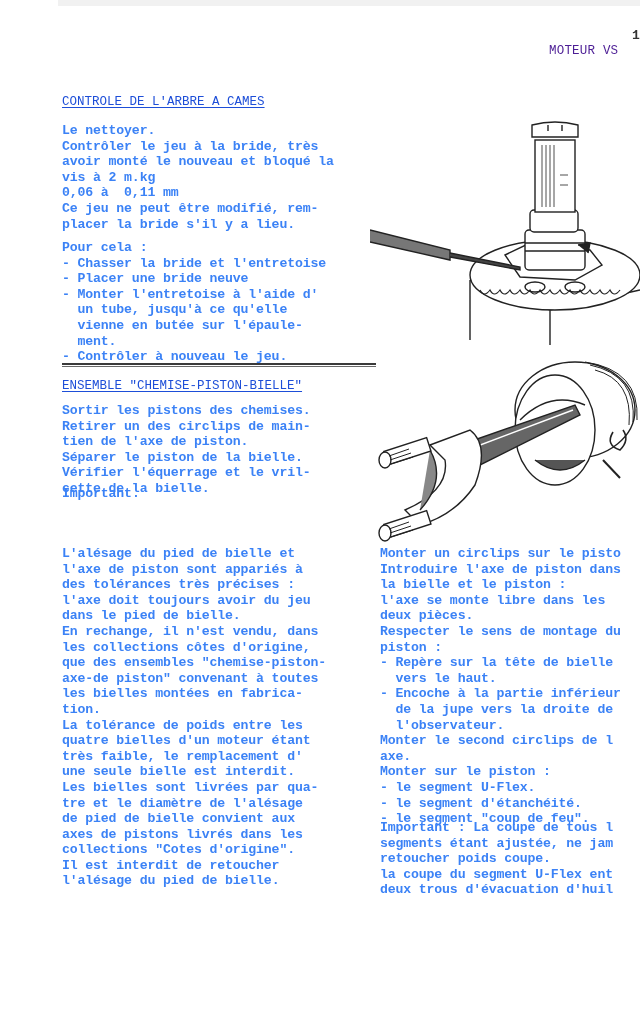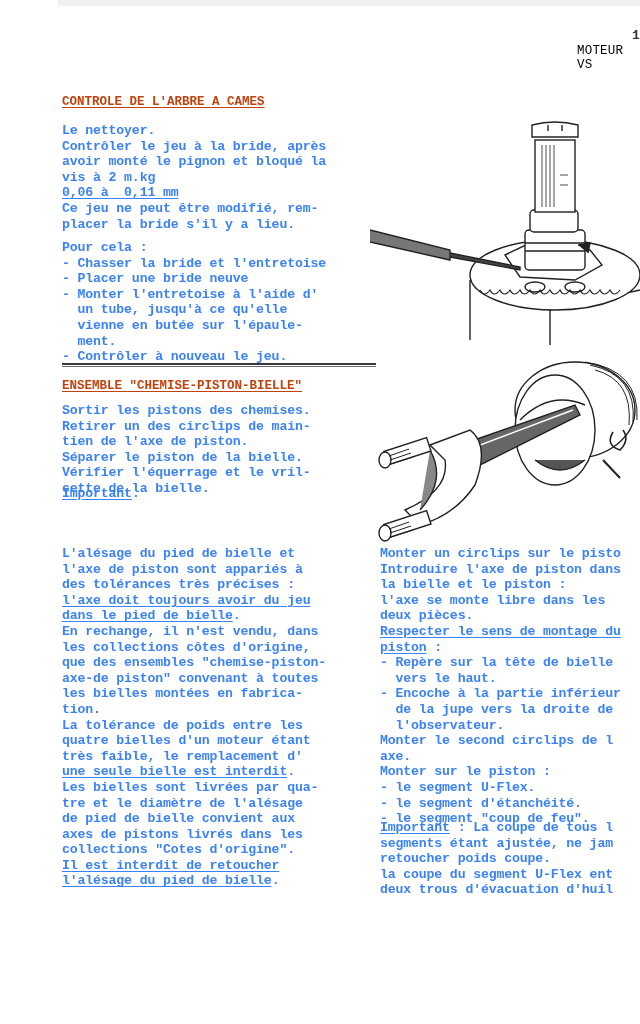--- a/index.html
+++ b/index.html
@@ -4,39 +4,39 @@
 <style>
   html, body { margin:0; padding:0; }
   body {
     width:640px; height:1024px; overflow:hidden; position:relative;
     background:#ffffff;
     font-family:"Liberation Mono", "DejaVu Sans Mono", monospace;
     color:#2a2a2a;
   }
   .topband { position:absolute; left:58px; top:0; width:582px; height:6px; background:#f1f1f1; }
   .pagenum { position:absolute; left:632px; top:28px; font-size:13px; font-weight:bold; color:#333; }
-  .runhead { position:absolute; left:549px; top:44px; font-size:12.5px; color:#000000; letter-spacing:0.2px;margin-left:28px; }
+  .runhead { position:absolute; left:549px; top:44px; font-size:12.5px; color:#4c1d95; letter-spacing:0.2px; }
   .block { position:absolute; font-size:13.2px; line-height:15.6px; font-weight:bold; white-space:pre; color:#3b82f6; letter-spacing:-0.15px; }
-  .heading { position:absolute; font-size:12.5px; white-space:pre; color:#c2410c; text-decoration:underline; text-underline-offset:2px; font-weight:bold; }
-  .u { text-decoration:underline; text-underline-offset:2px; }
+  .heading { position:absolute; font-size:12.5px; white-space:pre; color:#1d4ed8; text-decoration:underline; text-underline-offset:2px; font-weight:normal; }
+  .u { text-underline-offset:2px; }
   .rule { position:absolute; height:2px; background:#3a3a3a; }
   .rule2 { position:absolute; height:1px; background:#6a6a6a; }
   .fig { position:absolute; }
 </style>
 </head>
 <body>
 
 <div class="topband"></div>
 
 <div class="pagenum">1</div>
 <div class="runhead">MOTEUR VS</div>
 
 <div class="heading" style="left:62px; top:95px;">CONTROLE DE L'ARBRE A CAMES</div>
 
-<div class="block" style="left:62px; top:123px;"><div>Le nettoyer.</div><div>Contrôler le jeu à la bride, après</div><div>avoir monté le pignon et bloqué la</div><div>vis à 2 m.kg</div><div class="u">0,06 à  0,11 mm</div><div>Ce jeu ne peut être modifié, rem-</div><div>placer la bride s'il y a lieu.</div></div>
+<div class="block" style="left:62px; top:123px;"><div>Le nettoyer.</div><div>Contrôler le jeu à la bride, très</div><div>avoir monté le nouveau et bloqué la</div><div>vis à 2 m.kg</div><div class="u">0,06 à  0,11 mm</div><div>Ce jeu ne peut être modifié, rem-</div><div>placer la bride s'il y a lieu.</div></div>
 
 <div class="block" style="left:62px; top:240px;"><div>Pour cela :</div><div>- Chasser la bride et l'entretoise</div><div>- Placer une bride neuve</div><div>- Monter l'entretoise à l'aide d'</div><div>  un tube, jusqu'à ce qu'elle</div><div>  vienne en butée sur l'épaule-</div><div>  ment.</div><div>- Contrôler à nouveau le jeu.</div></div>
 
 <div class="rule" style="left:62px; top:363px; width:314px;"></div>
 <div class="rule2" style="left:62px; top:366px; width:314px;"></div>
 
 <div class="heading" style="left:62px; top:379px;">ENSEMBLE "CHEMISE-PISTON-BIELLE"</div>
 
 <div class="block" style="left:62px; top:403px;"><div>Sortir les pistons des chemises.</div><div>Retirer un des circlips de main-</div><div>tien de l'axe de piston.</div><div>Séparer le piston de la bielle.</div><div>Vérifier l'équerrage et le vril-</div><div>cette de la bielle.</div></div>
 

